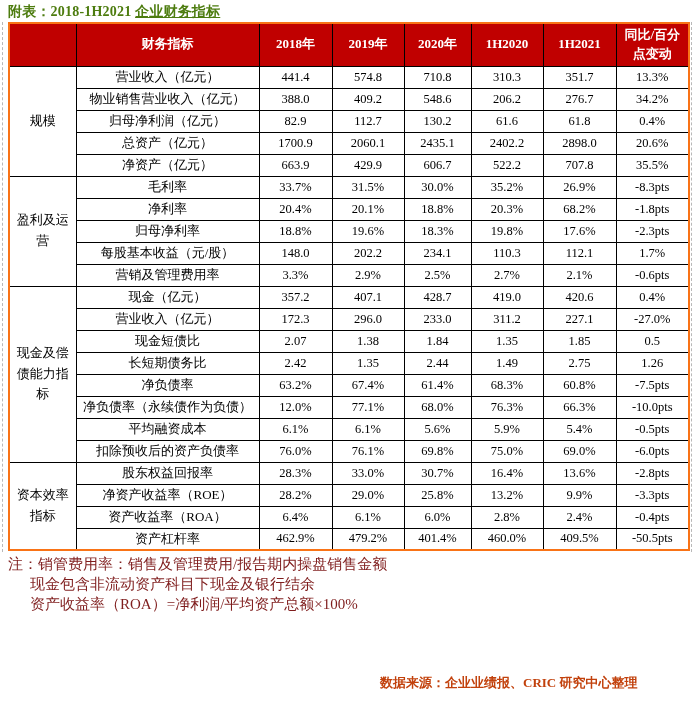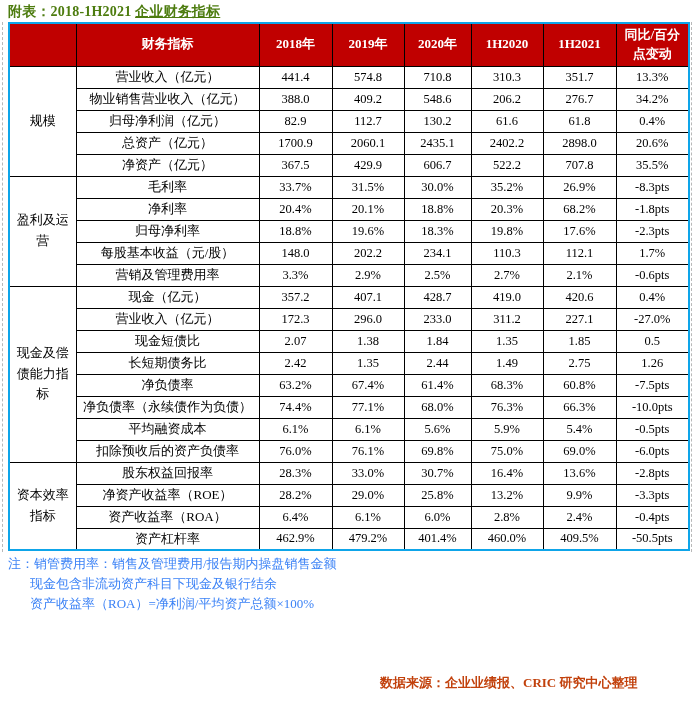--- a/index.html
+++ b/index.html
@@ -18,21 +18,21 @@
     font-size: 14px; font-weight: bold; color: #4d7c0f;
     letter-spacing: 0.2px; white-space: nowrap;
   }
   .title .u { text-decoration: underline; }
 
   table.tbl {
     position: absolute; left: 8px; top: 22px;
     width: 680px;
     border-collapse: collapse;
     table-layout: fixed;
-    border: 2px solid #0ea5e9;
+    border: 2px solid #f97316;
   }
   .tbl th, .tbl td {
     border: 1px solid #000;
     text-align: center; vertical-align: middle;
     font-size: 13px;
     padding: 0 2px;
     overflow: hidden;
   }
   .tbl thead tr { height: 43px; }
   .tbl thead th {
@@ -45,21 +45,21 @@
     font-weight: normal;
     word-break: break-all;
     line-height: 1.6;
     padding: 16px 6px;
   }
   .tbl .ind-cell { white-space: nowrap; }
   .tbl .num-cell { font-size: 12.5px; white-space: nowrap; }
 
   .notes {
     position: absolute; left: 8px; top: 554px;
-    font-size: 13px; line-height: 20px; color: #3b82f6;
+    font-size: 15px; line-height: 20px; color: #7f1d1d;
     white-space: nowrap;
   }
   .notes .indent { padding-left: 22px; }
 
   .source {
     position: absolute; left: 380px; top: 674px;
     font-size: 13px; font-weight: bold; color: #c2410c;
     white-space: nowrap;
   }
 
@@ -136,21 +136,21 @@
           <td class="ind-cell">总资产（亿元）</td>
           <td class="num-cell">1700.9</td>
           <td class="num-cell">2060.1</td>
           <td class="num-cell">2435.1</td>
           <td class="num-cell">2402.2</td>
           <td class="num-cell">2898.0</td>
           <td class="num-cell">20.6%</td>
         </tr>
         <tr>
           <td class="ind-cell">净资产（亿元）</td>
-          <td class="num-cell">367.5</td>
+          <td class="num-cell">663.9</td>
           <td class="num-cell">429.9</td>
           <td class="num-cell">606.7</td>
           <td class="num-cell">522.2</td>
           <td class="num-cell">707.8</td>
           <td class="num-cell">35.5%</td>
         </tr>
         <tr>
           <td class="group-cell" rowspan="5">盈利及运营</td>
           <td class="ind-cell">毛利率</td>
           <td class="num-cell">33.7%</td>
@@ -237,21 +237,21 @@
           <td class="ind-cell">净负债率</td>
           <td class="num-cell">63.2%</td>
           <td class="num-cell">67.4%</td>
           <td class="num-cell">61.4%</td>
           <td class="num-cell">68.3%</td>
           <td class="num-cell">60.8%</td>
           <td class="num-cell">-7.5pts</td>
         </tr>
         <tr>
           <td class="ind-cell">净负债率（永续债作为负债）</td>
-          <td class="num-cell">74.4%</td>
+          <td class="num-cell">12.0%</td>
           <td class="num-cell">77.1%</td>
           <td class="num-cell">68.0%</td>
           <td class="num-cell">76.3%</td>
           <td class="num-cell">66.3%</td>
           <td class="num-cell">-10.0pts</td>
         </tr>
         <tr>
           <td class="ind-cell">平均融资成本</td>
           <td class="num-cell">6.1%</td>
           <td class="num-cell">6.1%</td>

